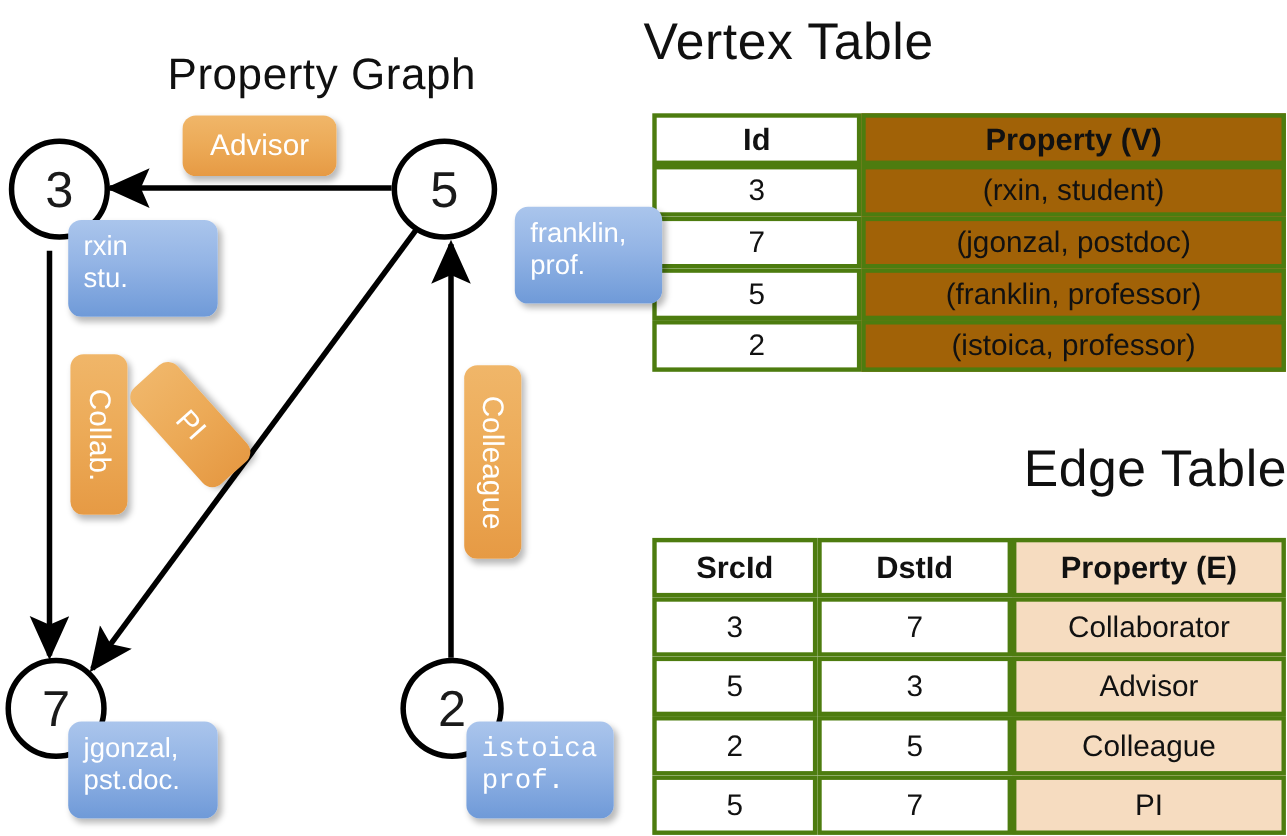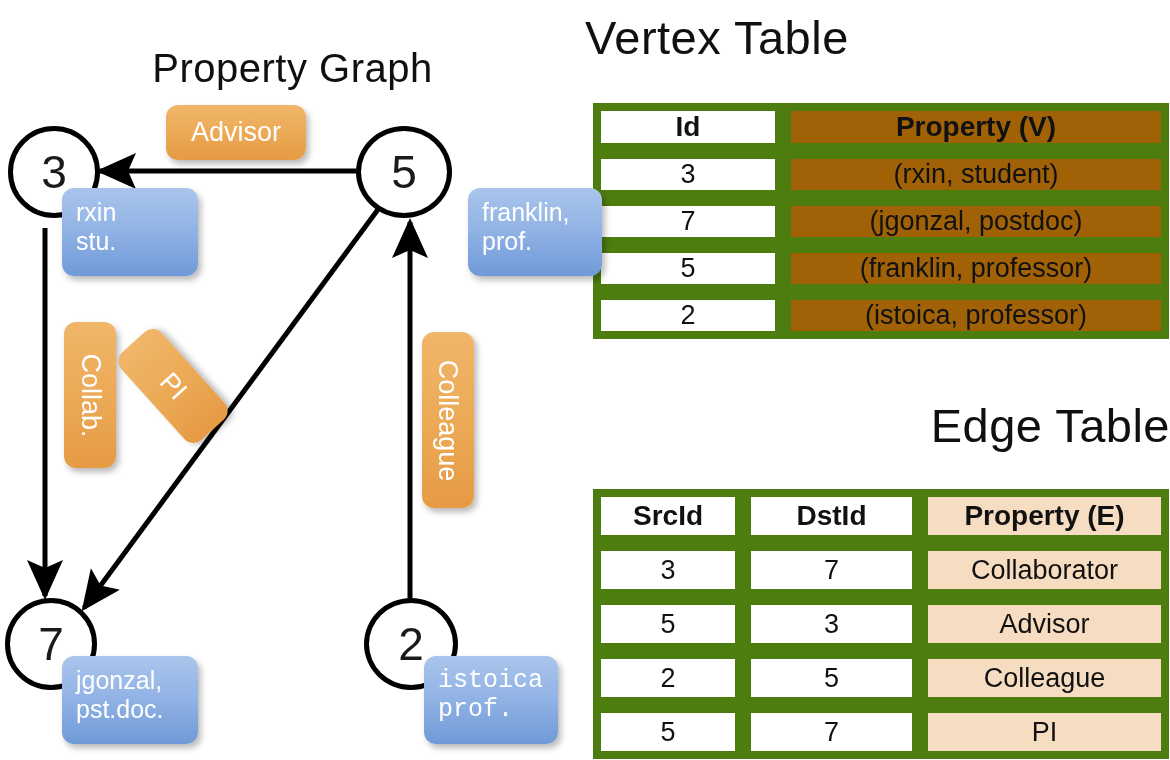--- a/index.html
+++ b/index.html
@@ -114,21 +114,21 @@
 
   
   .data-table {
     position: absolute;
     border-collapse: separate;
     border-spacing: 0;
     table-layout: fixed;
     font-family: "Liberation Sans", sans-serif;
   }
   .data-table td, .data-table th {
-    border: 8px solid #4d7c0f;
+    border: 4px solid #4d7c0f;
     text-align: center;
     font-weight: 400;
     font-size: 27px;
     color: #111111;
     padding: 0;
     box-sizing: border-box;
   }
   .data-table th {
     font-weight: 700;
     font-size: 28px;
@@ -190,21 +190,21 @@
   </div>
 
   <div class="vertex-node" style="left:5px; top:598px; width:92px; height:92px;">
     <span>7</span>
   </div>
 
   <div class="vertex-node" style="left:364px; top:598px; width:94px; height:92px;">
     <span>2</span>
   </div>
 
-  <div class="prop-box" style="left:62px; top:188px; width:136px; height:88px;">
+  <div class="prop-box" style="left:62px; top:200px; width:136px; height:88px;">
     <span>rxin</span>
     <span>stu.</span>
   </div>
 
   <div class="prop-box" style="left:424px; top:188px; width:134px; height:88px;margin-left:44px;">
     <span>franklin,</span>
     <span>prof.</span>
   </div>
 
   <div class="prop-box" style="left:62px; top:656px; width:136px; height:88px;">

